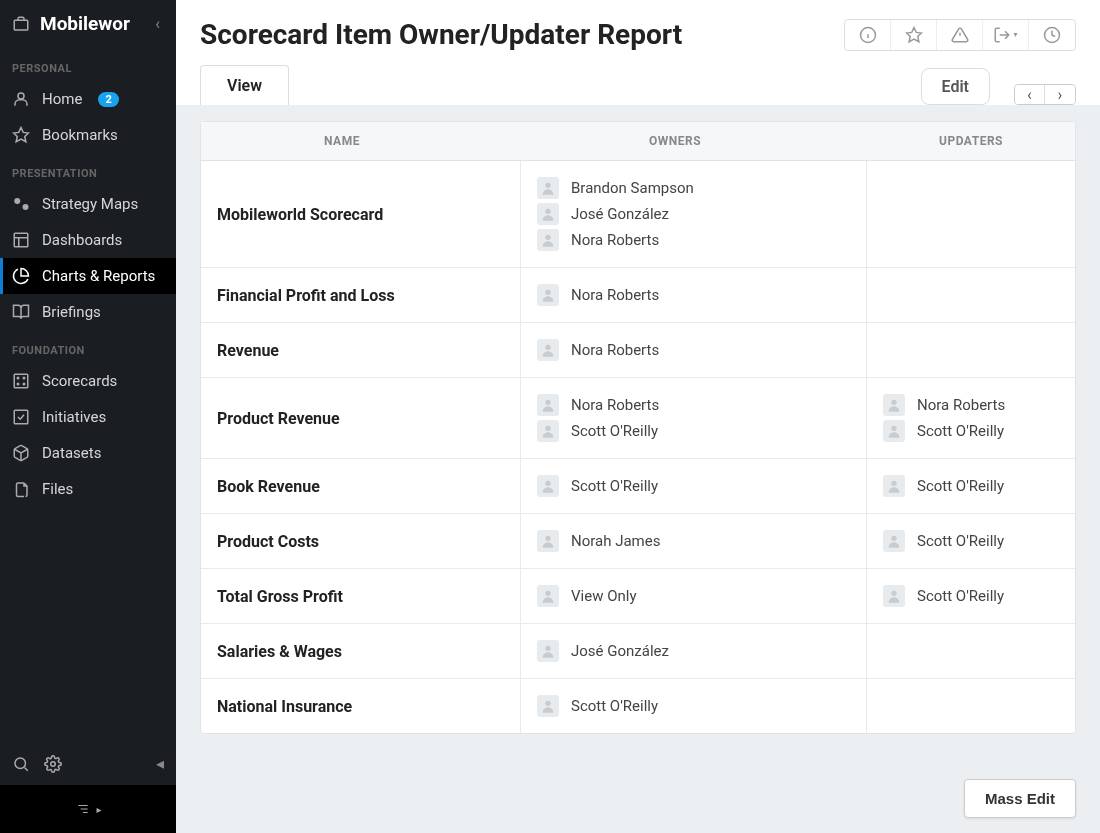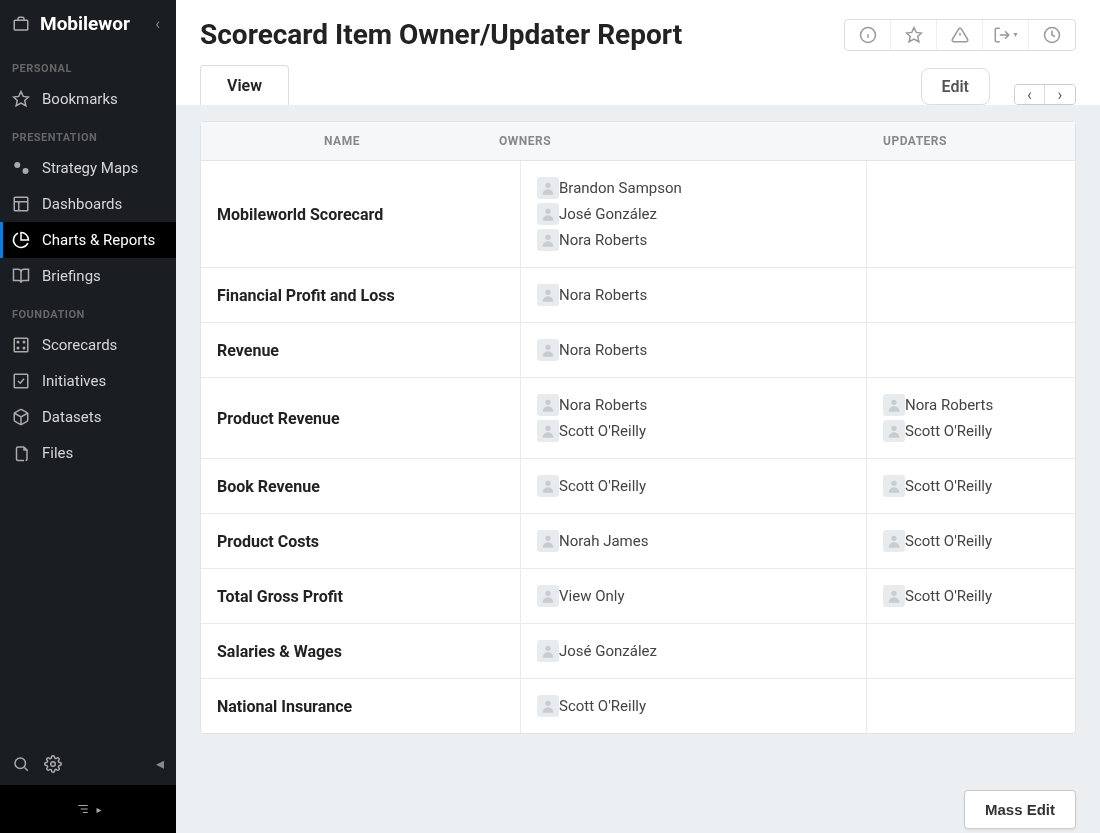--- a/index.html
+++ b/index.html
@@ -217,20 +217,21 @@
   display:flex;
   background:#f5f7f9;
   border-bottom:1px solid #e0e4e8;
 }
 .th {
   padding:12px 16px;
   font-size:12px;
   font-weight:700;
   letter-spacing:0.5px;
   color:#888;
+  text-align:center;
   text-transform:uppercase;
 }
 .col-name { width:282px; text-align:center;}
 .col-owners { flex:1;}
 .col-updaters { width:208px;}
 .trow {
   display:flex;
   border-bottom:1px solid #e8ebee;
 }
 .trow:last-child { border-bottom:none; }
@@ -241,39 +242,40 @@
   color:#222;
   display:flex;
   align-items:center;
   border-right:1px solid #e8ebee;
 }
 .td-owners { flex:1; border-right:1px solid #e8ebee;}
 .td-updaters { width:208px;}
 .person {
   display:flex;
   align-items:center;
+  gap:12px;
   padding:2px 0;
   color:#444;
   font-size:15px;
 }
 .avatar {
   width:22px;
   height:22px;
   background:#e8ebee;
   border-radius:3px;
   display:flex;
   align-items:center;
   justify-content:center;
 }
 .avatar svg { width:16px; height:16px; color:#c7ccd1;}
 
 .mass-edit {
   position:absolute;
   right:24px;
-  bottom:4px;
+  bottom:15px;
   padding:10px 20px;
   border:1px solid #ccc;
   border-radius:4px;
   background:#fff;
   font-weight:700;
   font-size:15px;
   color:#333;
   cursor:pointer;
   box-shadow:0 1px 3px rgba(0,0,0,0.08);
 }
@@ -294,20 +296,30 @@
             <path d="M8 7V5a2 2 0 0 1 2-2h4a2 2 0 0 1 2 2v2"></path>
           </svg>
       </span>
       <span class="sidebar-logo-text">Mobilewor</span>
     </div>
     <span class="collapse-caret">‹</span>
   </div>
 
   <div id="nav-sections">
       <div class="sidebar-section-label">PERSONAL</div>
+      <div class="nav-item">
+        <span class="nav-icon">
+          <svg viewBox="0 0 24 24" fill="none" stroke="currentColor" stroke-width="2">
+            <circle cx="12" cy="8" r="4"></circle>
+            <path d="M4 21v-2a6 6 0 0 1 6-6h4a6 6 0 0 1 6 6v2"></path>
+          </svg>
+        </span>
+        <span>Home</span>
+        <span class="badge">2</span>
+      </div>
       <div class="nav-item">
         <span class="nav-icon">
           <svg viewBox="0 0 24 24" fill="none" stroke="currentColor" stroke-width="2">
             <polygon points="12 2 15 8.5 22 9.3 17 14 18.5 21 12 17.5 5.5 21 7 14 2 9.3 9 8.5 12 2"></polygon>
           </svg>
         </span>
         <span>Bookmarks</span>
       </div>
       <div class="sidebar-section-label">PRESENTATION</div>
       <div class="nav-item">

